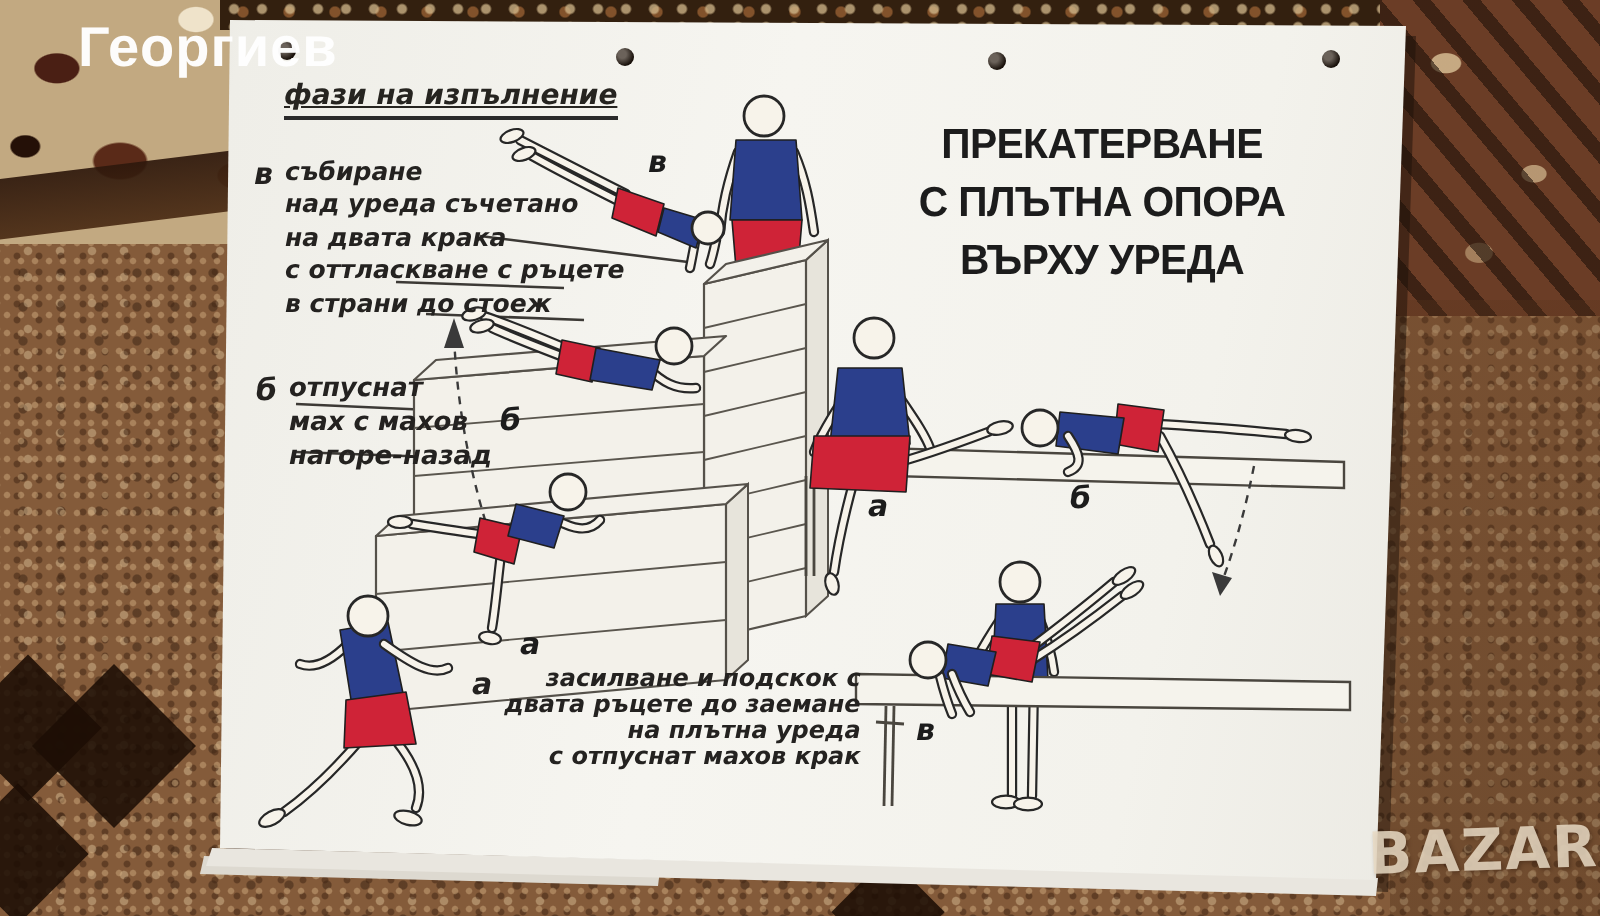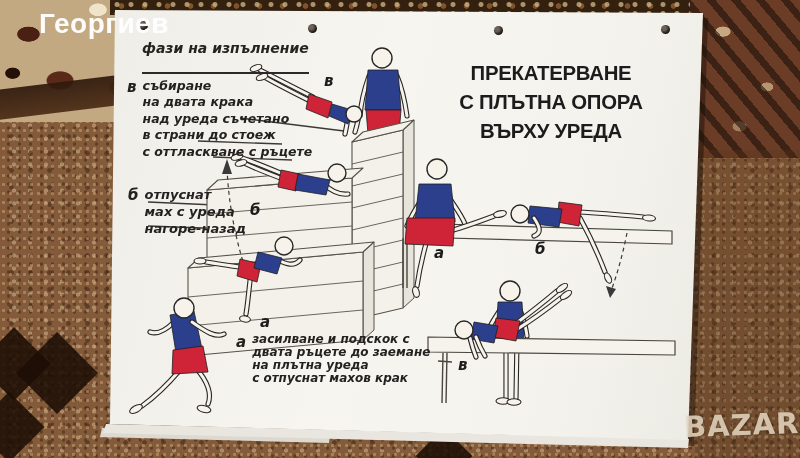--- a/index.html
+++ b/index.html
@@ -48,33 +48,33 @@
   .sheet2{position:absolute;inset:0;background:#e9e6df;
     clip-path:polygon(106px 424px, 689px 439px, 688px 448px, 103px 433px);}
   .sheet3{position:absolute;inset:0;background:#ddd9d0;
     clip-path:polygon(102px 428px, 330px 435px, 329px 443px, 100px 437px);}
   .poster{position:absolute;inset:0;
     clip-path:polygon(115px 10px, 703px 13px, 688px 440px, 110px 424px);
     background:linear-gradient(102deg,#d8d6ce 0%,#efeee8 14%,#f6f5f0 45%,#f3f2ec 72%,#e7e5de 100%);}
   .hole{position:absolute;width:9px;height:9px;border-radius:50%;
     background:radial-gradient(circle at 35% 35%, #6b625a 0 2px, #18100a 70%);}
   .poster-header{position:absolute;left:142px;top:40px;font:bold italic 14px "DejaVu Sans",sans-serif;
-    color:#262420;border-bottom:2px solid #2a2a2a;padding-bottom:16px;}
+    color:#262420;border-bottom:2px solid #2a2a2a;padding-bottom:2px;text-decoration:underline;}
   .poster-title{position:absolute;left:452px;top:58px;width:198px;text-align:center;
     font:700 21px "Liberation Sans",sans-serif;line-height:29px;color:#1c1c1c;
     letter-spacing:-0.3px;transform:scaleX(.97);}
   .phase{position:absolute;display:flex;gap:6px;color:#242220;}
   .phase-key{font:bold italic 15px "DejaVu Sans",sans-serif;}
   .phase-lines span{display:block;}
   .phase-v{left:127px;top:78px;font:bold italic 12.5px "DejaVu Sans",sans-serif;}
   .phase-v .phase-lines span{line-height:16.4px;}
   .phase-b{left:128px;top:186px;font:bold italic 13px "DejaVu Sans",sans-serif;}
   .phase-b .phase-lines span{line-height:17px;}
   .phase-a{left:236px;top:333px;font:bold italic 12px "DejaVu Sans",sans-serif;}
-  .phase-a .phase-lines span{line-height:13px;}
+  .phase-a .phase-lines span{line-height:13px;text-align:right;}
   .fig-label{position:absolute;font:bold italic 15px "DejaVu Sans",sans-serif;color:#1c1c1c;}
   .diagram{position:absolute;left:110px;top:10px;}
   .wm-seller{position:absolute;left:16px;top:8px;font:700 28px "Liberation Sans",sans-serif;
     color:#ffffff;opacity:.97;letter-spacing:.5px;margin-left:23px;}
   .wm-site{position:absolute;left:684px;top:408px;font:800 29px "DejaVu Sans",sans-serif;
     color:rgba(233,218,196,.85);transform:rotate(-2deg);letter-spacing:1px;
     text-shadow:1px 1px 2px rgba(40,20,8,.35);}
   
   .box{fill:#f3f1ea;stroke:#55514a;stroke-width:1.1;stroke-linejoin:round;}
   .boxside{fill:#e7e4db;stroke:#55514a;stroke-width:1;}
@@ -304,32 +304,32 @@
     <div class="poster-title">
       <div>ПРЕКАТЕРВАНЕ</div>
       <div>С ПЛЪТНА ОПОРА</div>
       <div>ВЪРХУ УРЕДА</div>
     </div>
 
     <div class="phase phase-v">
       <span class="phase-key">в</span>
       <div class="phase-lines">
         <span>събиране</span>
+        <span>над уреда съчетано</span>
         <span>на двата крака</span>
-        <span>над уреда съчетано</span>
+        <span>с оттласкване с ръцете</span>
         <span>в страни до стоеж</span>
-        <span>с оттласкване с ръцете</span>
       </div>
     </div>
 
     <div class="phase phase-b">
       <span class="phase-key">б</span>
       <div class="phase-lines">
         <span>отпуснат</span>
-        <span>мах с уреда</span>
+        <span>мах с махов</span>
         <span>нагоре-назад</span>
       </div>
     </div>
 
     <div class="phase phase-a">
       <span class="phase-key">а</span>
       <div class="phase-lines">
         <span>засилване и подскок с</span>
         <span>двата ръцете до заемане</span>
         <span>на плътна уреда</span>

